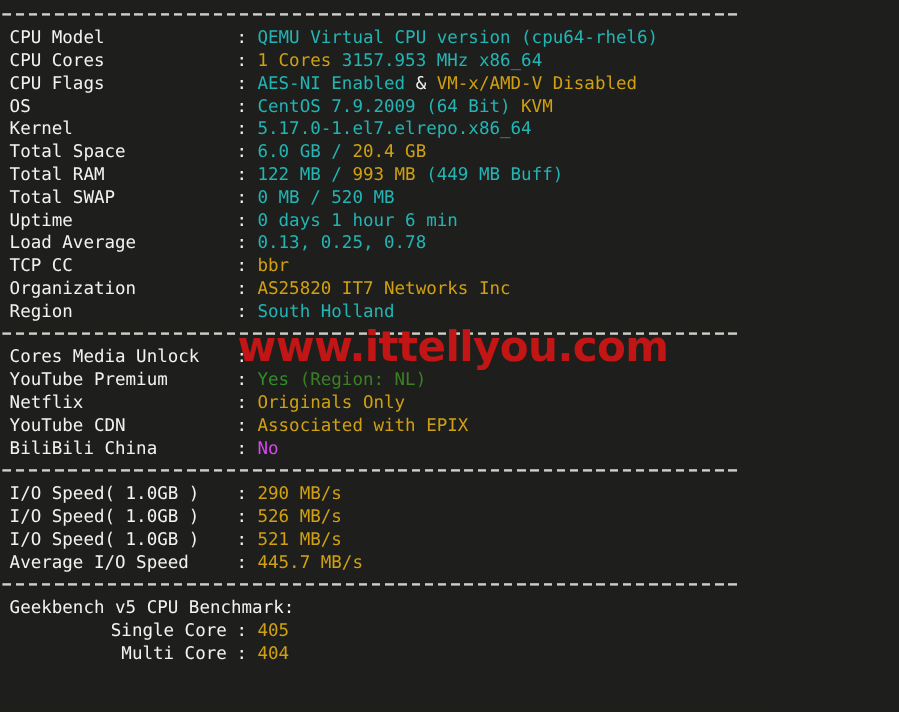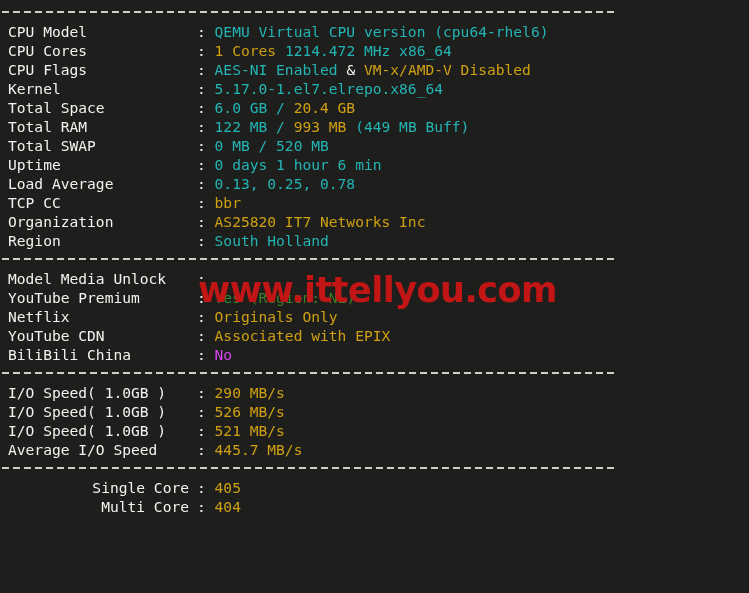--- a/index.html
+++ b/index.html
@@ -81,39 +81,40 @@
 
 <div id="terminal">
   <div class="lines">
 
     <div class="sep">
         <i></i>
       </div>
 
     <div>
         <div class="row"><span class="label">CPU Model</span><span class="colon">: </span><span class="cyan">QEMU Virtual CPU version (cpu64-rhel6)</span></div>
-        <div class="row"><span class="label">CPU Cores</span><span class="colon">: </span><span class="yellow">1 Cores </span><span class="cyan">1214.472 MHz x86_64</span></div>
+        <div class="row"><span class="label">CPU Cores</span><span class="colon">: </span><span class="yellow">1 Cores </span><span class="cyan">3157.953 MHz x86_64</span></div>
         <div class="row"><span class="label">CPU Flags</span><span class="colon">: </span><span class="cyan">AES-NI Enabled</span><span class="plain"> &amp; </span><span class="yellow">VM-x/AMD-V Disabled</span></div>
+        <div class="row"><span class="label">OS</span><span class="colon">: </span><span class="cyan">CentOS 7.9.2009 (64 Bit) </span><span class="yellow">KVM</span></div>
         <div class="row"><span class="label">Kernel</span><span class="colon">: </span><span class="cyan">5.17.0-1.el7.elrepo.x86_64</span></div>
         <div class="row"><span class="label">Total Space</span><span class="colon">: </span><span class="cyan">6.0 GB / </span><span class="yellow">20.4 GB</span></div>
         <div class="row"><span class="label">Total RAM</span><span class="colon">: </span><span class="cyan">122 MB / </span><span class="yellow">993 MB</span><span class="cyan"> (449 MB Buff)</span></div>
         <div class="row"><span class="label">Total SWAP</span><span class="colon">: </span><span class="cyan">0 MB / 520 MB</span></div>
         <div class="row"><span class="label">Uptime</span><span class="colon">: </span><span class="cyan">0 days 1 hour 6 min</span></div>
         <div class="row"><span class="label">Load Average</span><span class="colon">: </span><span class="cyan">0.13, 0.25, 0.78</span></div>
         <div class="row"><span class="label">TCP CC</span><span class="colon">: </span><span class="yellow">bbr</span></div>
         <div class="row"><span class="label">Organization</span><span class="colon">: </span><span class="yellow">AS25820 IT7 Networks Inc</span></div>
         <div class="row"><span class="label">Region</span><span class="colon">: </span><span class="cyan">South Holland</span></div>
       </div>
 
     <div class="sep">
         <i></i>
       </div>
 
     <div>
-        <div class="row"><span class="label">Model Media Unlock</span><span class="colon">: </span></div>
+        <div class="row"><span class="label">Cores Media Unlock</span><span class="colon">: </span></div>
       </div>
     <div>
         <div class="row"><span class="label">YouTube Premium</span><span class="colon">: </span><span class="green">Yes </span><span class="green2">(Region: NL)</span></div>
         <div class="row"><span class="label">Netflix</span><span class="colon">: </span><span class="yellow">Originals Only</span></div>
         <div class="row"><span class="label">YouTube CDN</span><span class="colon">: </span><span class="yellow">Associated with EPIX</span></div>
         <div class="row"><span class="label">BiliBili China</span><span class="colon">: </span><span class="red">No</span></div>
       </div>
 
     <div class="sep">
         <i></i>
@@ -123,20 +124,21 @@
         <div class="row"><span class="label">I/O Speed( 1.0GB )</span><span class="colon">: </span><span class="yellow">290 MB/s</span></div>
         <div class="row"><span class="label">I/O Speed( 1.0GB )</span><span class="colon">: </span><span class="yellow">526 MB/s</span></div>
         <div class="row"><span class="label">I/O Speed( 1.0GB )</span><span class="colon">: </span><span class="yellow">521 MB/s</span></div>
         <div class="row"><span class="label">Average I/O Speed</span><span class="colon">: </span><span class="yellow">445.7 MB/s</span></div>
       </div>
 
     <div class="sep">
         <i></i>
       </div>
 
+    <div class="row"><span class="plain">Geekbench v5 CPU Benchmark:</span></div>
     <div>
         <div class="row"><span class="label rt">Single Core</span><span class="colon">: </span><span class="yellow">405</span></div>
         <div class="row"><span class="label rt">Multi Core</span><span class="colon">: </span><span class="yellow">404</span></div>
       </div>
 
     <div class="sep"></div>
 
   </div>
 
   <div id="watermark">www.ittellyou.com</div>

